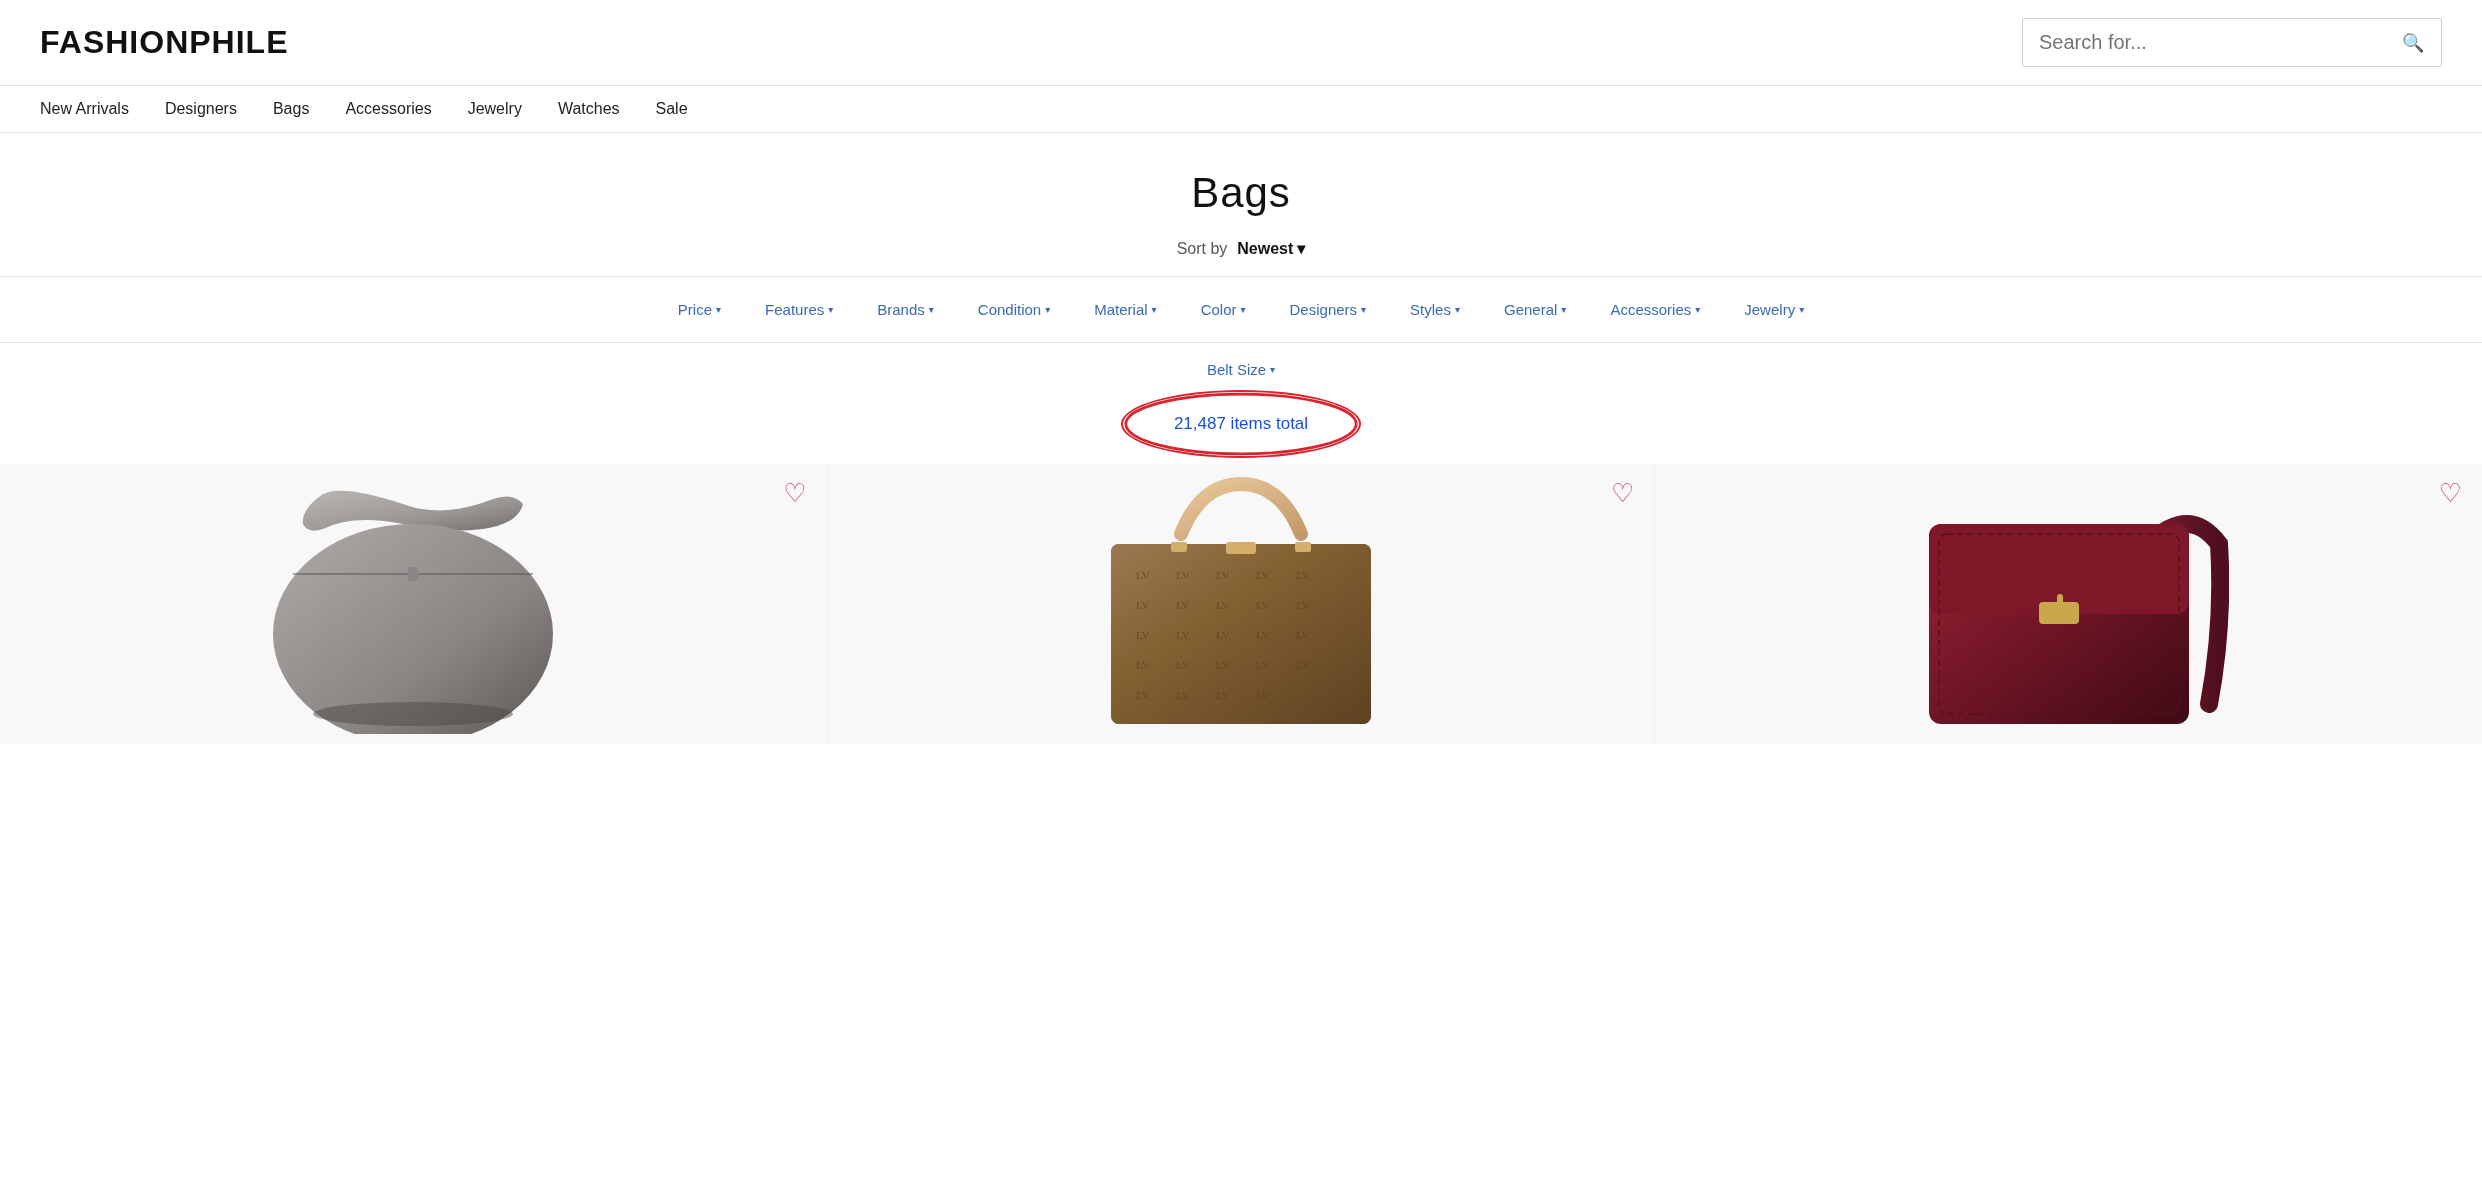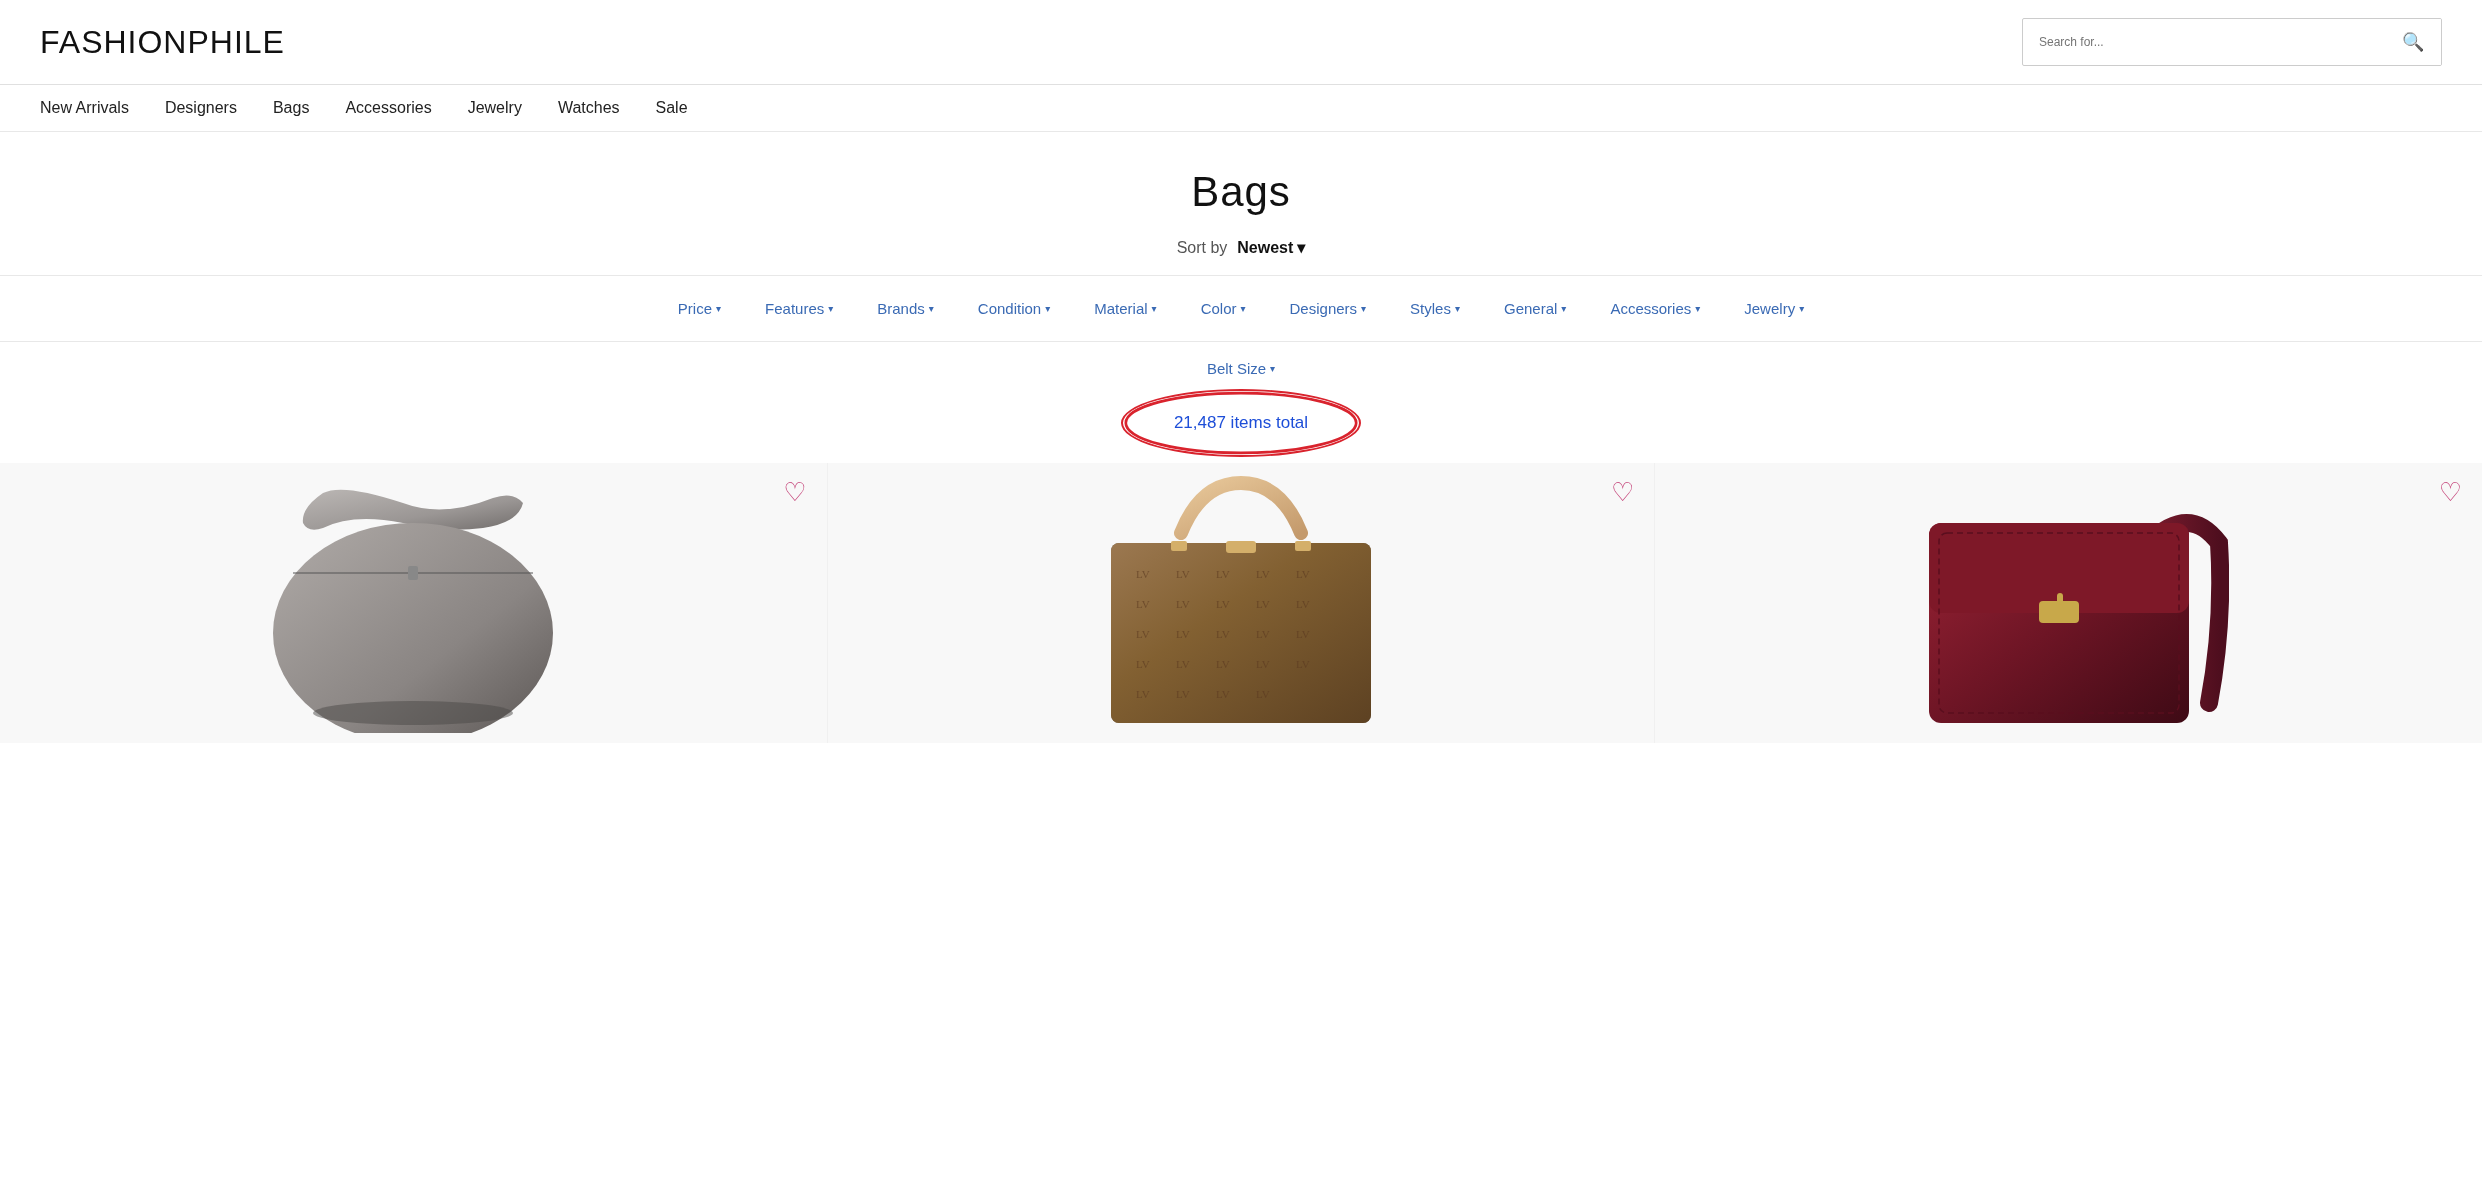--- a/index.html
+++ b/index.html
@@ -8,40 +8,40 @@
     
     .header {
       display: flex;
       align-items: center;
       justify-content: space-between;
       padding: 18px 40px;
       border-bottom: 1px solid #e0e0e0;
     }
     .logo {
       font-size: 32px;
-      font-weight: 400;
+      font-weight: 700;
       letter-spacing: 1px;
       color: #111;
       text-transform: uppercase;
       font-family: 'Arial Black', Arial, sans-serif;
     }
     .search-bar {
       display: flex;
       align-items: center;
       border: 1px solid #ccc;
       border-radius: 2px;
       overflow: hidden;
       width: 420px;
     }
     .search-input {
       flex: 1;
       border: none;
       outline: none;
       padding: 12px 16px;
-      font-size: 12px;
+      font-size: 20px;
       color: #999;
       background: #fff;
     }
     .search-btn {
       background: #fff;
       border: none;
       padding: 12px 16px;
       cursor: pointer;
       font-size: 18px;
       color: #333;

